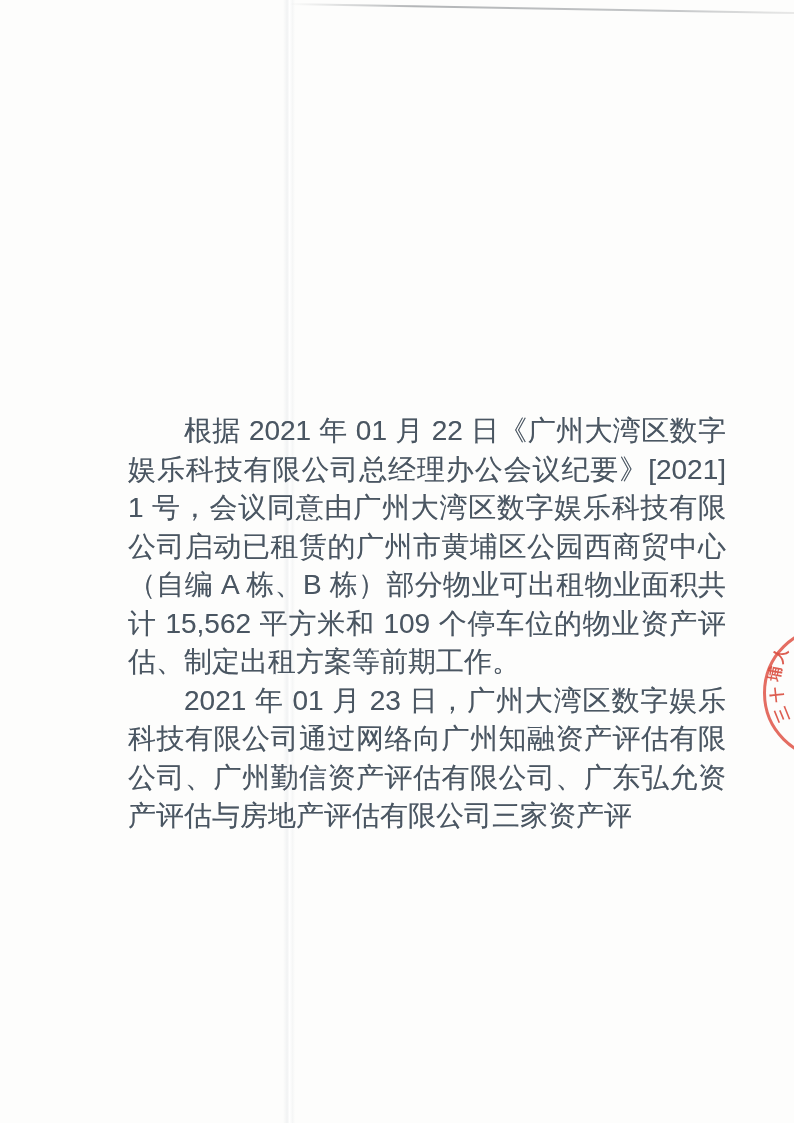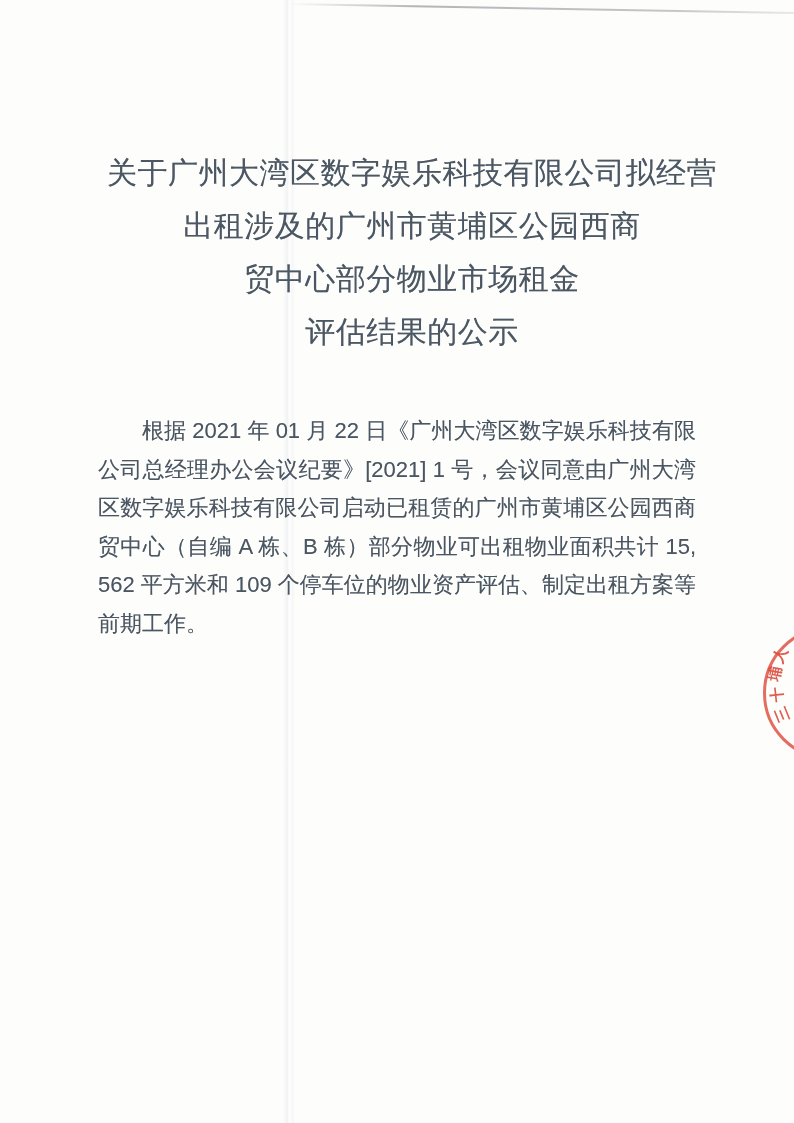--- a/index.html
+++ b/index.html
@@ -36,22 +36,22 @@
   .doc-title {
     position:absolute; left:92px; top:146px; width:640px; margin:0;
     text-align:center;
     font-size:30px; line-height:53px; font-weight:500;
     letter-spacing:0.5px;
     color:#4b5763;
     text-shadow:0 0 0.6px rgba(75,87,99,0.45);
   }
   .doc-title .title-line { display:block; }
   .doc-body {
-    position:absolute; left:98px; top:412px; width:598px;
-    font-size:22px; line-height:38.5px;
+    position:absolute; left:128px; top:412px; width:598px;
+    font-size:28px; line-height:38.5px;
     text-align:justify;
     color:#4a5662;
     text-shadow:0 0 0.6px rgba(74,86,98,0.4);
   }
   .doc-body p {
     margin:0; text-indent:2em;
     word-break:break-all;
   }
   
   .seal-ring {
@@ -72,29 +72,24 @@
   .seal-char.c3 { left:774px; top:707px; transform:rotate(-112deg); }
 </style>
 </head>
 <body>
 
 <div class="page">
 
   <div class="scan-edge"></div>
   <div class="crease"></div>
 
-  <h1 class="doc-title">
-    <span class="title-line">关于广州大湾区数字娱乐科技有限公司拟经营</span>
-    <span class="title-line">出租涉及的广州市黄埔区公园西商</span>
-    <span class="title-line">贸中心部分物业市场租金</span>
-    <span class="title-line">评估结果的公示</span>
-  </h1>
 
   <div class="doc-body">
     <p>根据 2021 年 01 月 22 日《广州大湾区数字娱乐科技有限公司总经理办公会议纪要》[2021] 1 号，会议同意由广州大湾区数字娱乐科技有限公司启动已租赁的广州市黄埔区公园西商贸中心（自编 A 栋、B 栋）部分物业可出租物业面积共计 15,562 平方米和 109 个停车位的物业资产评估、制定出租方案等前期工作。</p>
+    <p>2021 年 01 月 23 日，广州大湾区数字娱乐科技有限公司通过网络向广州知融资产评估有限公司、广州勤信资产评估有限公司、广东弘允资产评估与房地产评估有限公司三家资产评</p>
   </div>
 
   <div>
     <div class="seal-ring"></div>
     <span class="seal-char c0">人</span>
     <span class="seal-char c1">埔</span>
     <span class="seal-char c2">十</span>
     <span class="seal-char c3">三</span>
   </div>
 

